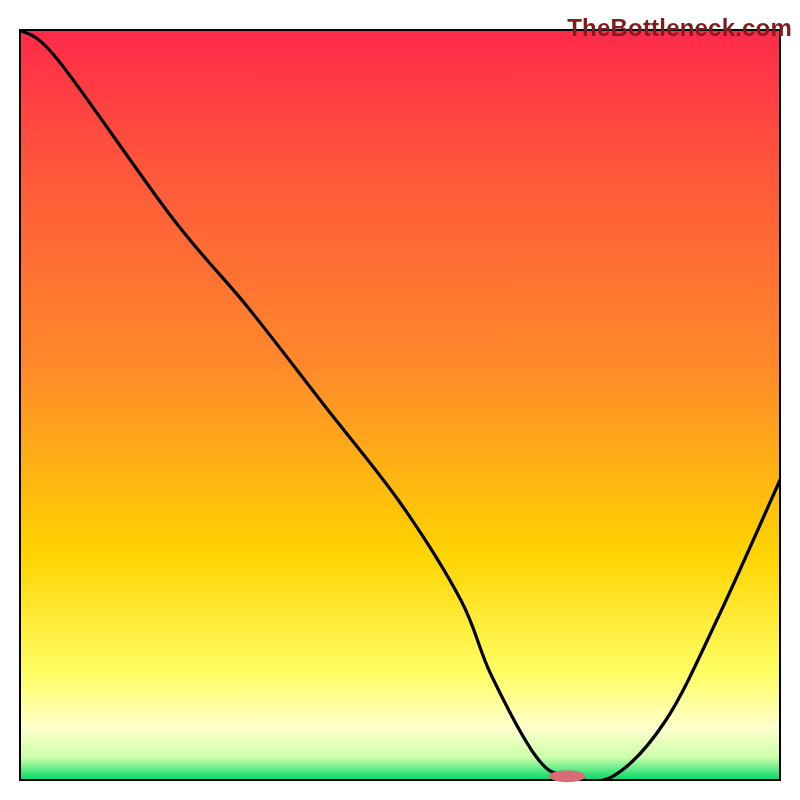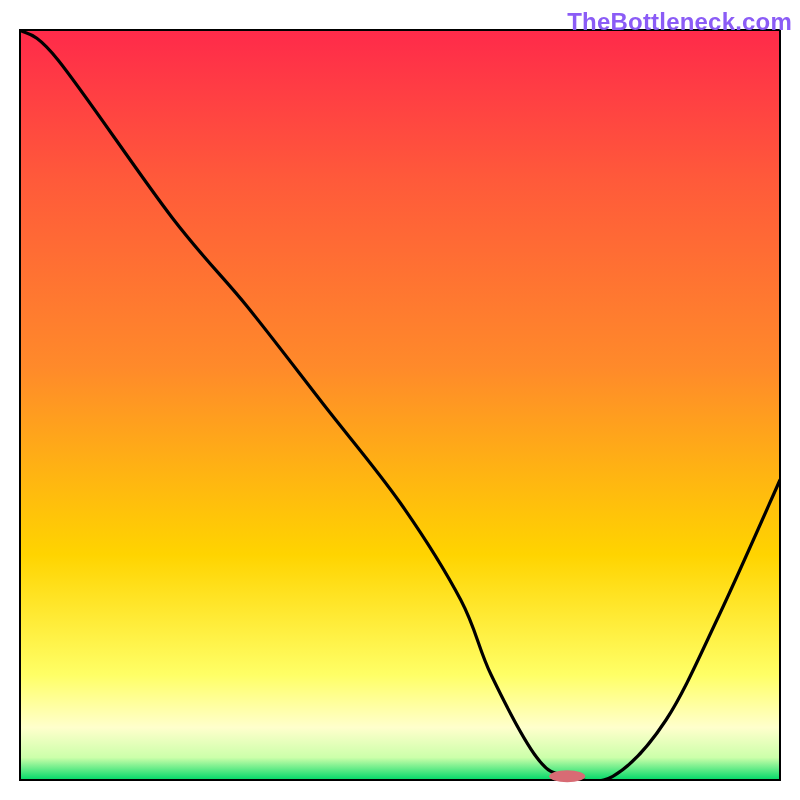--- a/index.html
+++ b/index.html
@@ -11,25 +11,25 @@
     background: #ffffff;
     font-family: Arial, Helvetica, sans-serif;
   }
   .wrap {
     position: relative;
     width: 800px;
     height: 800px;
   }
   .attribution {
     position: absolute;
-    top: 8px;
+    top: 14px;
     right: 8px;
     font-weight: 700;
     font-size: 24px;
-    color: #8b5cf6;
+    color: #7f1d1d;
     letter-spacing: 0.2px;
     user-select: none;
     text-align: center;
   }
   svg {
     display: block;
   }
 </style>
 </head>
 <body>

